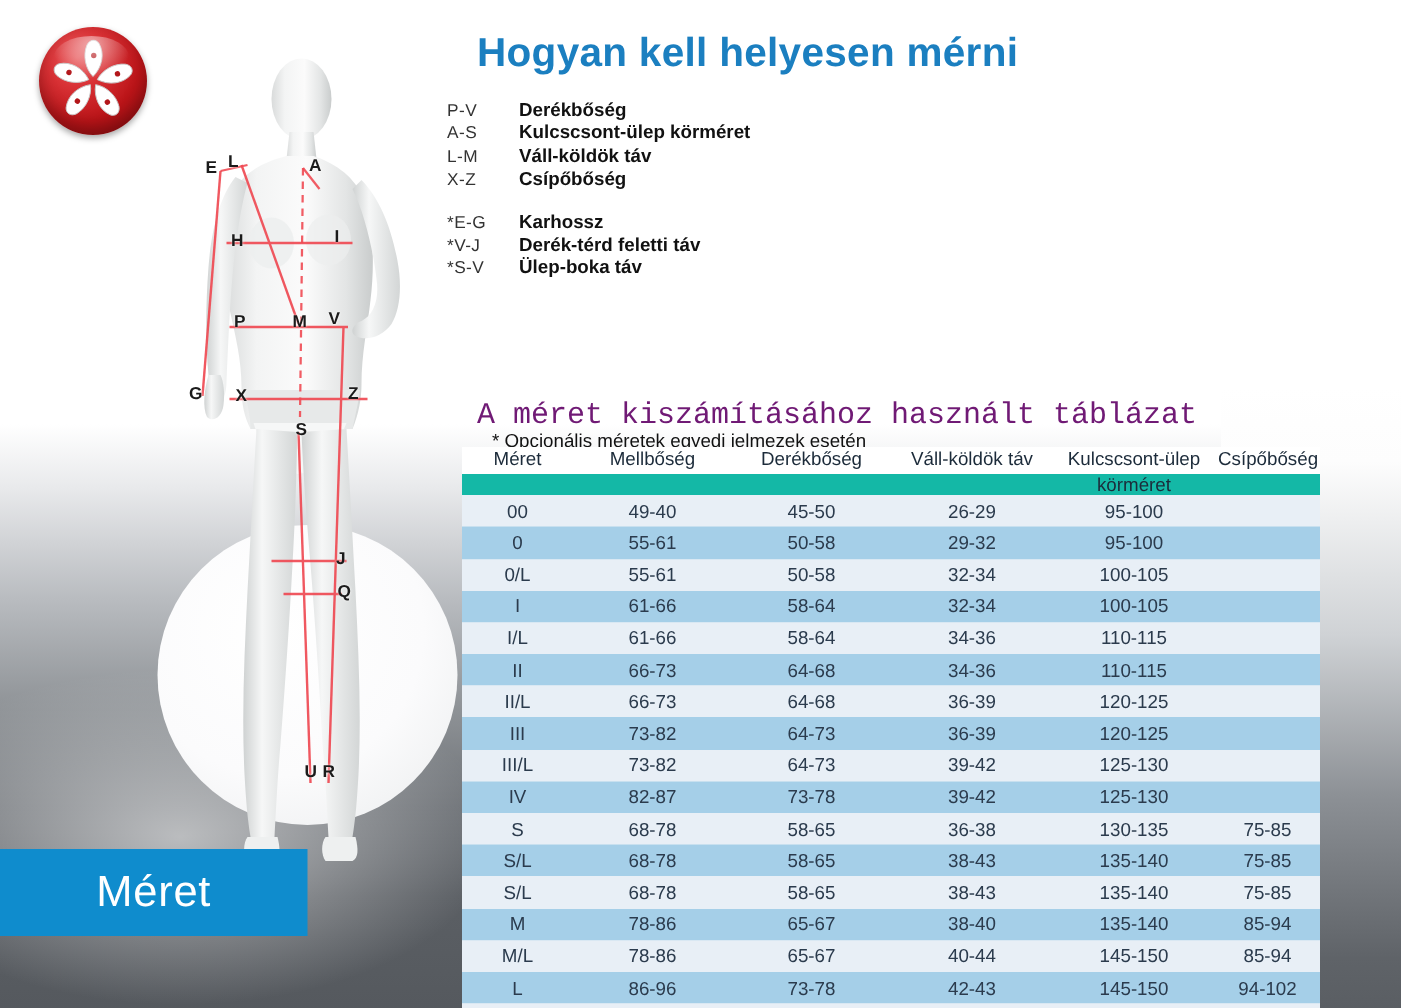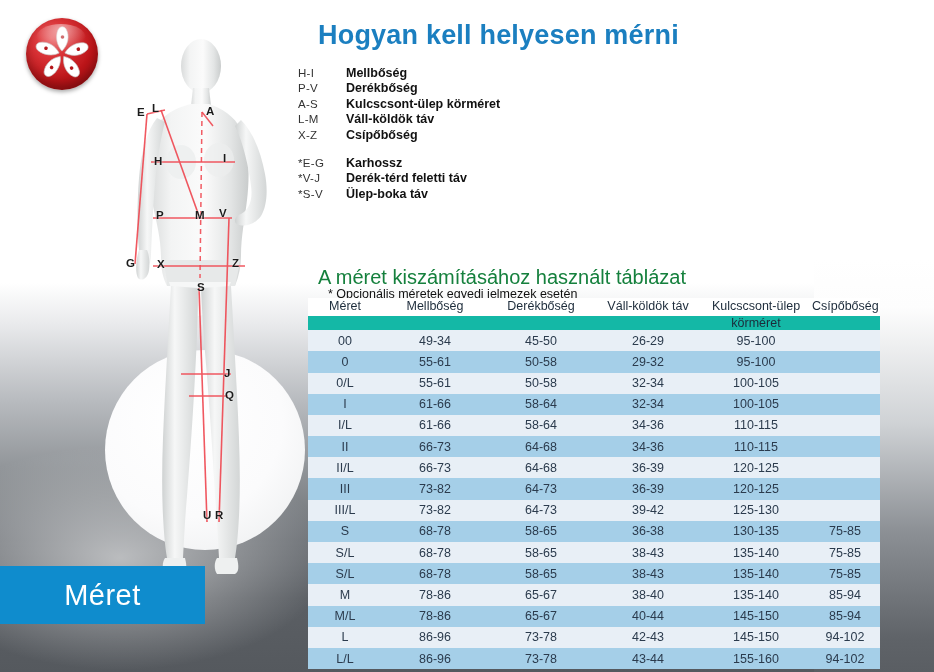--- a/index.html
+++ b/index.html
@@ -61,21 +61,21 @@
   .legend{position:absolute;left:298px;top:66px;width:330px;}
   .legend .row{display:flex;align-items:baseline;height:15.4px;}
   .legend .code{width:48px;font-size:11.5px;color:#333;letter-spacing:.3px;}
   .legend .desc{font-size:12.5px;color:#111;font-weight:bold;}
   .legend .gap{height:13px;}
   .footnote{
     position:absolute;left:328px;top:242px;font-size:12.5px;color:#111;margin-top:45px;
   }
   h2.subtitle{
     position:absolute;left:318px;top:266px;margin:0;
-    font-size:20px;font-weight:normal;color:#15803d;
+    font-size:20px;font-weight:normal;color:#701a75;font-family:Liberation Mono, monospace;
   }
 
   
   .table-wrap{position:absolute;left:308px;top:298px;width:572px;}
   table{border-collapse:collapse;width:572px;table-layout:fixed;background:#eef3f8;}
   th{
     background:#ffffff;color:#1c2b3a;font-weight:normal;font-size:12.5px;
     padding:2px 2px 3px;text-align:center;vertical-align:bottom;line-height:1.05;
   }
   thead tr.band th{background:#14b8a6;height:14px;padding:0;}
@@ -235,24 +235,20 @@
         <span class="mk" style="left: 129px; top: 358px;">J</span>
         <span class="mk" style="left: 130px; top: 380px;">Q</span>
         <span class="mk" style="left: 108px; top: 500px;">U</span>
         <span class="mk" style="left: 120px; top: 500px;">R</span>
       </div>
   </div>
 
   <h1 class="title">Hogyan kell helyesen mérni</h1>
 
   <div class="legend">
-    <div class="row">
-      <div class="code">H-I</div>
-      <div class="desc">Mellbőség</div>
-    </div>
     <div class="row">
       <div class="code">P-V</div>
       <div class="desc">Derékbőség</div>
     </div>
     <div class="row">
       <div class="code">A-S</div>
       <div class="desc">Kulcscsont-ülep körméret</div>
     </div>
     <div class="row">
       <div class="code">L-M</div>
@@ -307,21 +303,21 @@
           <th></th>
           <th></th>
           <th></th>
           <th class="span2">körméret</th>
           <th></th>
         </tr>
       </thead>
       <tbody id="tbody">
           <tr>
             <td>00</td>
-            <td>49-34</td>
+            <td>49-40</td>
             <td>45-50</td>
             <td>26-29</td>
             <td>95-100</td>
             <td></td>
           </tr>
           <tr>
             <td>0</td>
             <td>55-61</td>
             <td>50-58</td>
             <td>29-32</td>
@@ -373,20 +369,28 @@
             <td>73-82</td>
             <td>64-73</td>
             <td>36-39</td>
             <td>120-125</td>
             <td></td>
           </tr>
           <tr>
             <td>III/L</td>
             <td>73-82</td>
             <td>64-73</td>
+            <td>39-42</td>
+            <td>125-130</td>
+            <td></td>
+          </tr>
+          <tr>
+            <td>IV</td>
+            <td>82-87</td>
+            <td>73-78</td>
             <td>39-42</td>
             <td>125-130</td>
             <td></td>
           </tr>
           <tr>
             <td>S</td>
             <td>68-78</td>
             <td>58-65</td>
             <td>36-38</td>
             <td>130-135</td>

